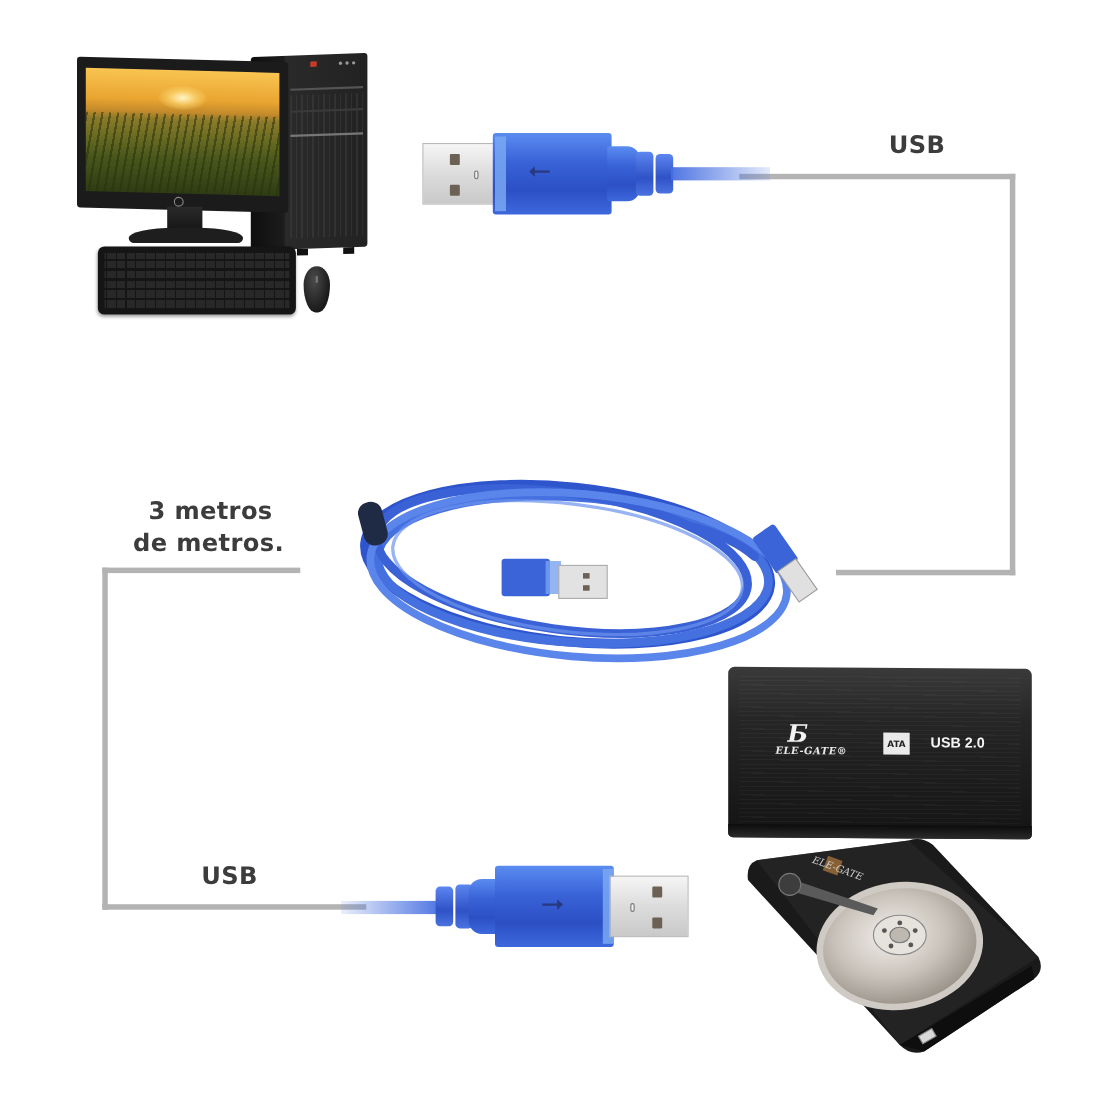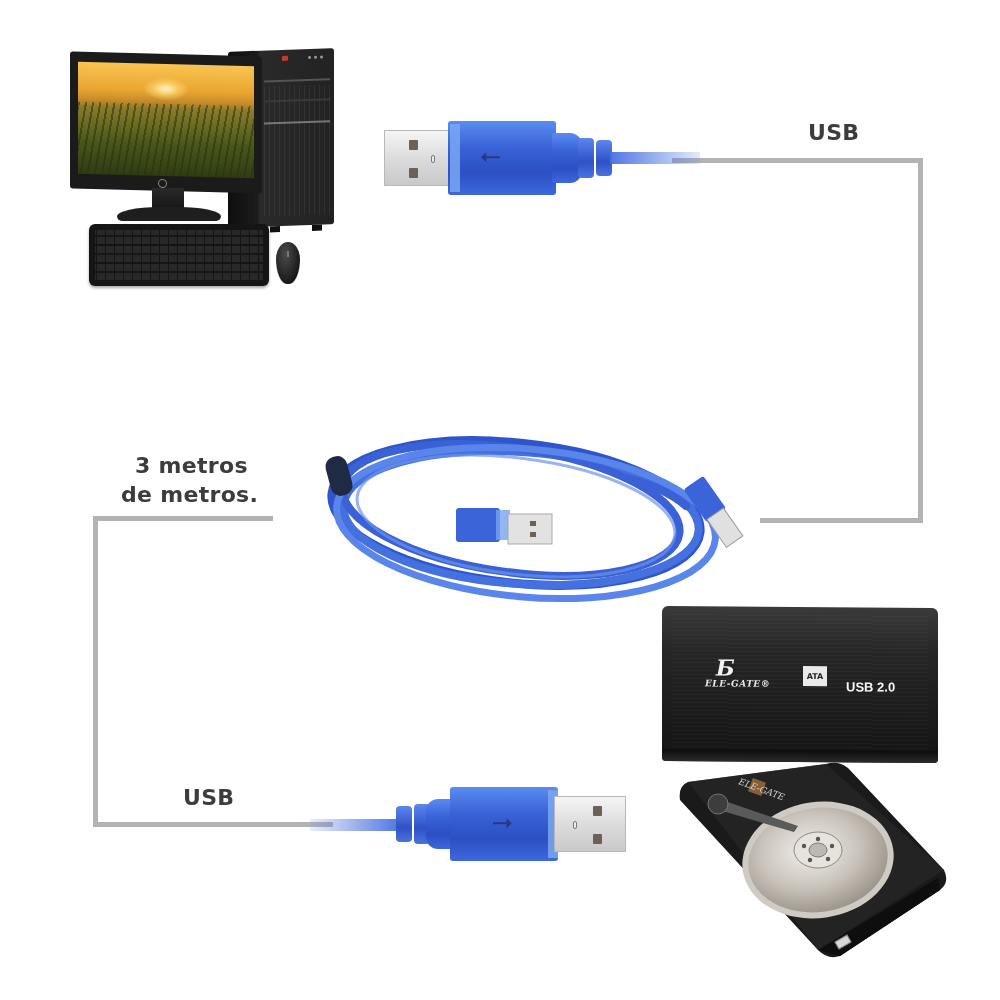--- a/index.html
+++ b/index.html
@@ -52,21 +52,21 @@
   .coil { left: 316px; top: 418px; width: 430px; height: 190px; }
 
   
   .enclosure-top { left: 662px; top: 607px; width: 276px; height: 155px;
     background: linear-gradient(180deg, #3a3a3a 0%, #262626 30%, #1e1e1e 60%, #141414 100%); border-radius: 6px 6px 4px 4px; transform: skewY(0.4deg); }
   .brushed { position: absolute; inset: 8px 10px 14px 10px; background: repeating-linear-gradient(0deg, rgba(255,255,255,0.035) 0 1px, transparent 1px 4px); }
   .enclosure-edge { position: absolute; left: 0; right: 0; bottom: 0; height: 12px; background: linear-gradient(180deg,#0c0c0c,#2b2b2b); border-radius: 0 0 4px 4px; }
   .brand-glyph { position: absolute; left: 54px; top: 50px; color: #f2f2f2; font-family: "DejaVu Serif", serif; font-style: italic; font-weight: bold; font-size: 22px; line-height: 22px; }
   .brand-name { position: absolute; left: 43px; top: 72px; color: #e8e8e8; font-family: "DejaVu Serif", serif; font-style: italic; font-weight: bold; font-size: 9px; letter-spacing: 0.5px; }
   .ata-badge { position: absolute; left: 141px; top: 59px; width: 24px; height: 20px; background: #eaeaea; color: #222; font-size: 8px; font-weight: bold; text-align: center; line-height: 22px; }
-  .usb-badge { position: absolute; left: 184px; top: 72px; color: #f5f5f5; font-family: "Liberation Sans", sans-serif; font-weight: bold; font-size: 13px; }
+  .usb-badge { position: absolute; left: 184px; top: 60px; color: #f5f5f5; font-family: "Liberation Sans", sans-serif; font-weight: bold; font-size: 13px; }
 
   .enclosure-open { left: 668px; top: 760px; width: 280px; height: 200px; }
 
   
 </style>
 </head>
 <body>
 
 <div class="line" style="left:672px; top:158px; width:251px; height:5px;"></div>
 <div class="line" style="left:918px; top:158px; width:5px; height:365px;"></div>

